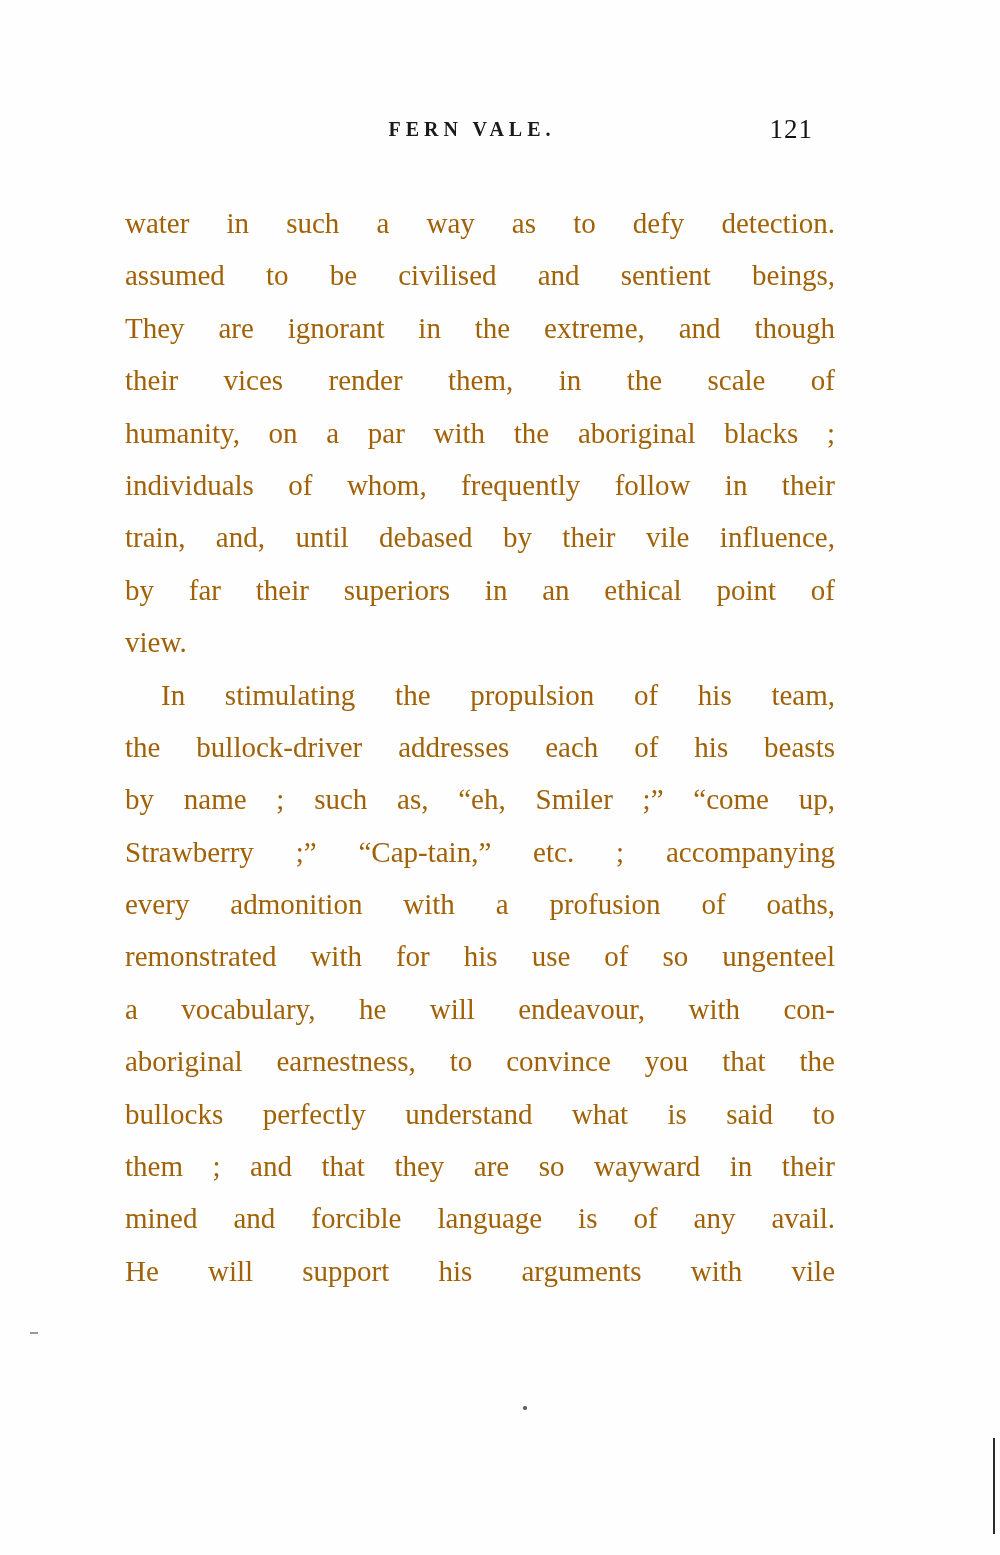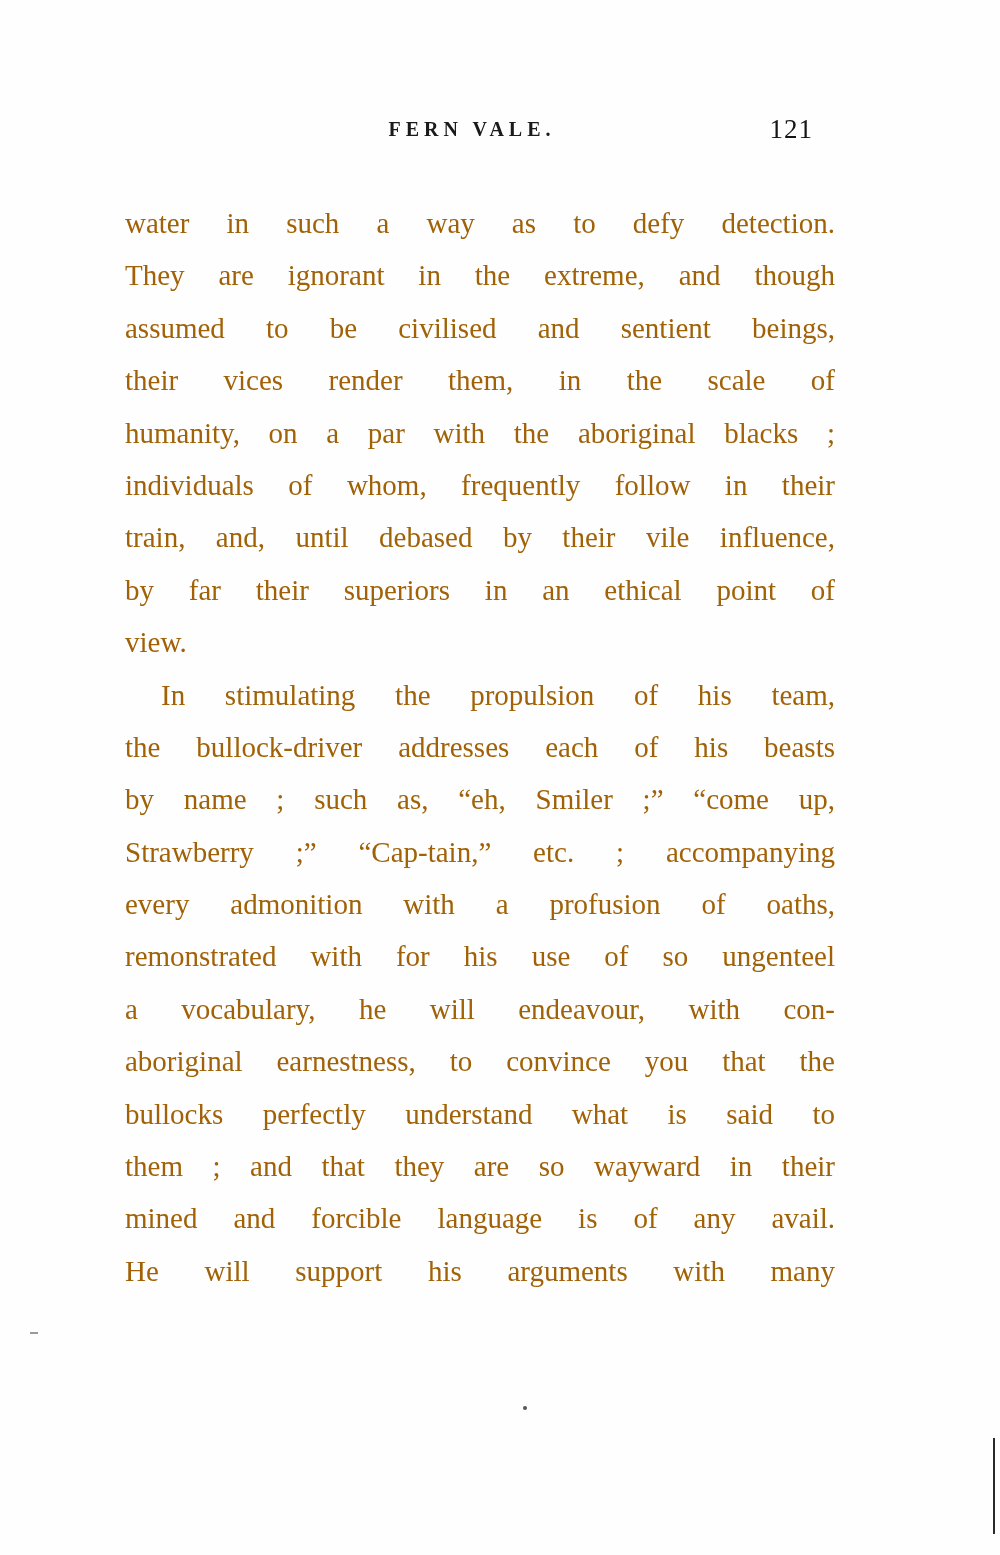--- a/index.html
+++ b/index.html
@@ -101,42 +101,42 @@
 <div class="page">
 
   <div class="running-header">
     <div class="header-title">FERN VALE.</div>
     <div class="header-page-number">121</div>
   </div>
 
   <div class="text-block">
       <div class="paragraph">
         <div class="line">water in such a way as to defy detection.</div>
+        <div class="line">assumed to be civilised and sentient beings,</div>
         <div class="line">They are ignorant in the extreme, and though</div>
-        <div class="line">assumed to be civilised and sentient beings,</div>
         <div class="line">their vices render them, in the scale of</div>
         <div class="line">humanity, on a par with the aboriginal blacks ;</div>
         <div class="line">individuals of whom, frequently follow in their</div>
         <div class="line">train, and, until debased by their vile influence,</div>
         <div class="line">by far their superiors in an ethical point of</div>
         <div class="line last-short">view.</div>
       </div>
       <div class="paragraph">
         <div class="line indent">In stimulating the propulsion of his team,</div>
         <div class="line">the bullock-driver addresses each of his beasts</div>
         <div class="line">by name ; such as, “eh, Smiler ;” “come up,</div>
         <div class="line">Strawberry ;” “Cap-tain,” etc. ; accompanying</div>
         <div class="line">every admonition with a profusion of oaths,</div>
         <div class="line">remonstrated with for his use of so ungenteel</div>
         <div class="line">a vocabulary, he will endeavour, with con-</div>
         <div class="line">aboriginal earnestness, to convince you that the</div>
         <div class="line">bullocks perfectly understand what is said to</div>
         <div class="line">them ; and that they are so wayward in their</div>
         <div class="line">mined and forcible language is of any avail.</div>
-        <div class="line">He will support his arguments with many</div>
+        <div class="line">He will support his arguments with vile</div>
       </div>
     </div>
 
   <div class="artifact-dash"></div>
   <div class="artifact-dot"></div>
   <div class="artifact-edge-line"></div>
 
 </div>
 
 </body></html>

